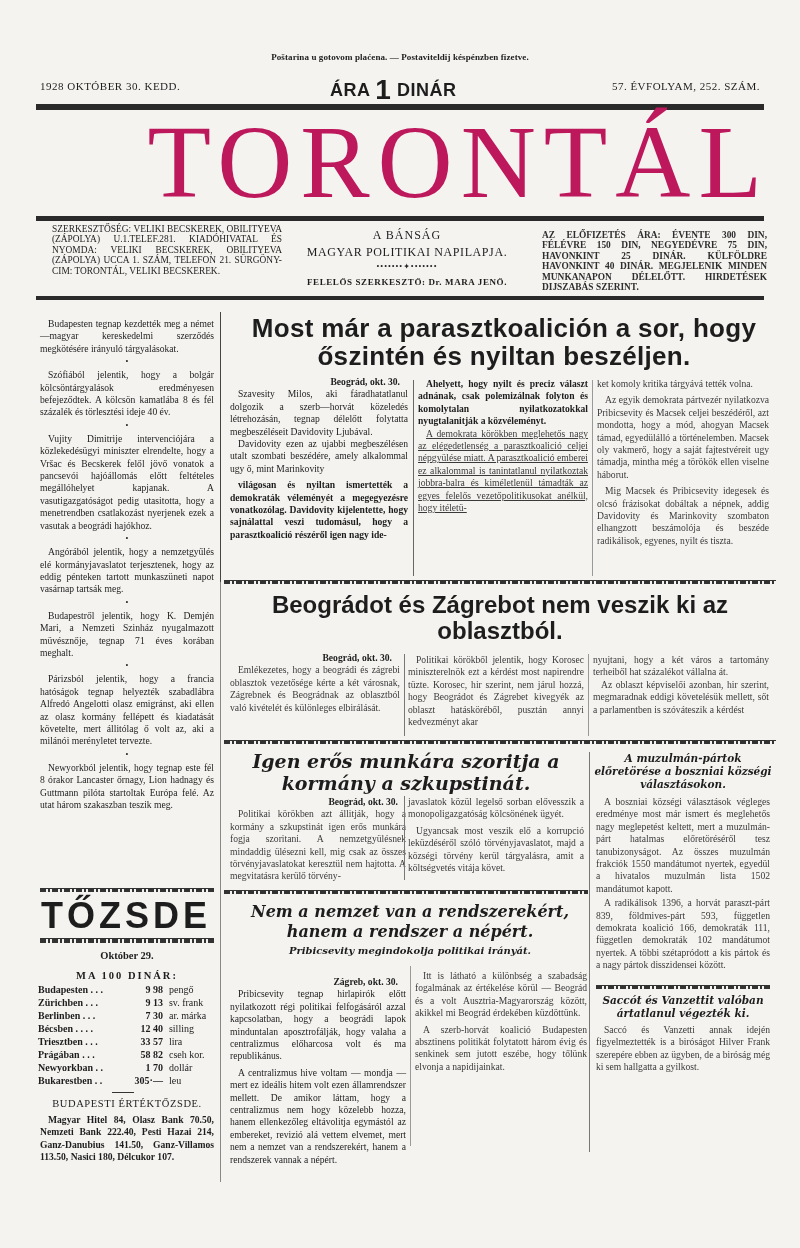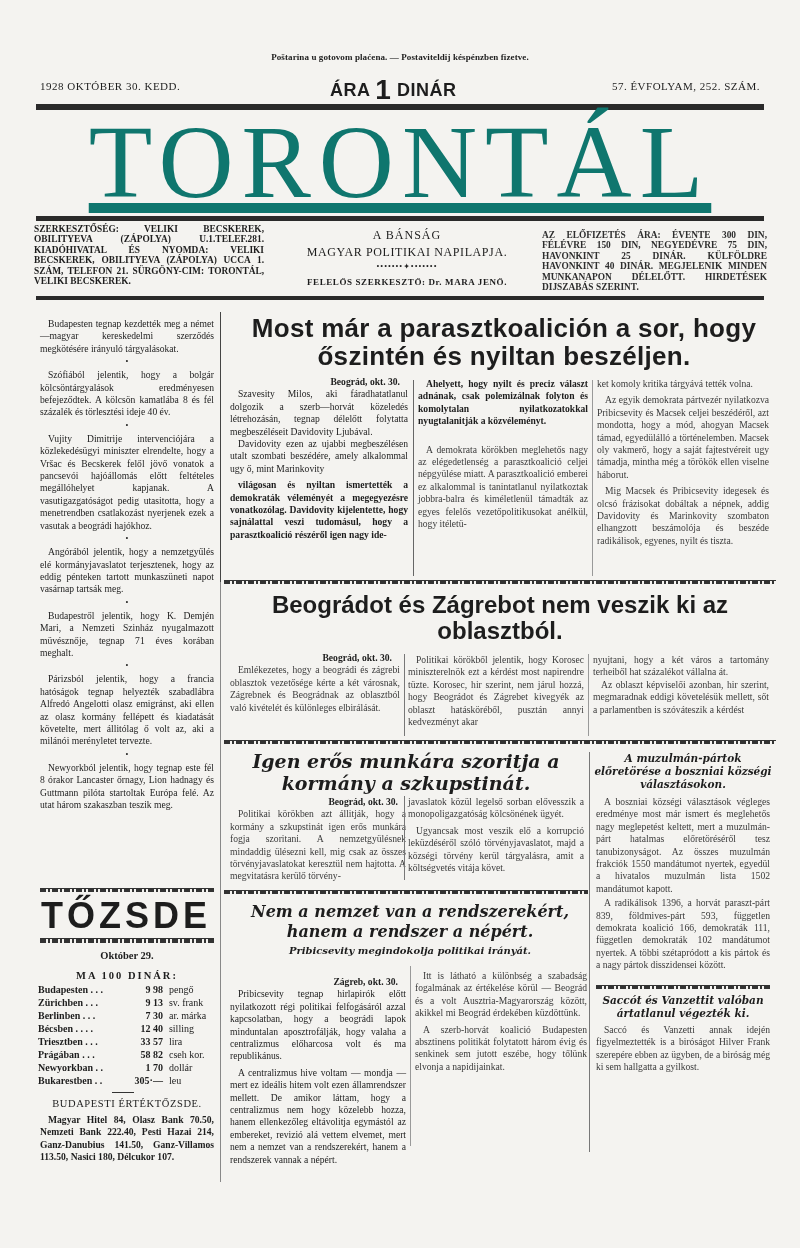--- a/index.html
+++ b/index.html
@@ -5,22 +5,22 @@
   * { box-sizing: border-box; margin: 0; padding: 0; }
   html, body { width: 800px; height: 1248px; background: #f4f3f0; overflow: hidden; }
   body { font-family: "Liberation Serif", "DejaVu Serif", serif; color: #1d1d1d; position: relative; }
   .abs { position: absolute; }
   .postal { top: 52px; left: 0; width: 800px; text-align: center; font-size: 9px; font-weight: bold; letter-spacing: 0.1px; }
   .dateline { top: 80px; left: 40px; font-size: 11px; letter-spacing: 0.5px; }
   .price { top: 74px; left: 330px; font-family: "Liberation Sans", sans-serif; font-size: 18px; font-weight: bold; letter-spacing: 0.5px; }
   .price .big { font-size: 28px; vertical-align: -3px; }
   .volume { top: 80px; right: 40px; font-size: 11px; letter-spacing: 0.5px; }
   .rule-thick { height: 6px; background: #2a2a2a; }
-  .masthead { top: 112px; left: 30px; width: 740px; height: 100px; text-align: center; font-family: "Liberation Serif", serif; font-size: 104px; line-height: 100px; letter-spacing: 8px; color: #0f766e; font-weight: normal; transform: scaleY(1.0); text-decoration: underline; }
-  .info-left { top: 224px; left: 34px; width: 230px; font-size: 9.4px; font-weight: bold; line-height: 10.4px; text-align: justify; }
+  .masthead { top: 112px; left: 30px; width: 740px; height: 100px; text-align: right; font-family: "Liberation Serif", serif; font-size: 104px; line-height: 100px; letter-spacing: 8px; color: #be185d; font-weight: normal; transform: scaleY(1.0); }
+  .info-left { top: 224px; left: 52px; width: 230px; font-size: 9.4px; font-weight: normal; line-height: 10.4px; text-align: justify; }
   .info-mid { top: 228px; left: 282px; width: 250px; text-align: center; }
   .info-mid .l1 { font-size: 12px; letter-spacing: 1px; }
   .info-mid .l2 { font-size: 12px; letter-spacing: 0.6px; margin-top: 2px; }
   .info-mid .orn { font-size: 8px; margin-top: 2px; letter-spacing: 1px; }
   .info-mid .l3 { font-size: 9px; font-weight: bold; letter-spacing: 0.6px; margin-top: 6px; }
   .info-right { top: 230px; left: 542px; width: 225px; font-size: 9.4px; font-weight: bold; line-height: 10.4px; text-align: justify; color: #2e2e2e; }
   .col { font-size: 9.6px; line-height: 12.4px; text-align: justify; }
   .col p { text-indent: 8px; }
   .col .b { font-weight: bold; }
   .sep-dot { text-align: center; font-size: 8px; line-height: 14px; }
@@ -141,21 +141,21 @@
 <div class="abs head1" style="top:314px;left:228px;width:552px;">Most már a parasztkoalición a sor, hogy őszintén és nyiltan beszéljen.</div>
 <div class="abs col" style="top:376px;left:230px;width:178px;">
   <div class="dateloc"><b>Beográd, okt. 30.</b></div>
   <p>Szavesity Milos, aki fáradhatatlanul dolgozik a szerb—horvát közeledés létrehozásán, tegnap délelőtt folytatta megbeszéléseit Davidovity Ljubával.</p>
   <p>Davidovity ezen az ujabbi megbeszélésen utalt szombati beszédére, amely alkalommal ugy ő, mint Marinkovity</p>
   <p class="b" style="margin-top:4px;">világosan és nyiltan ismertették a demokraták véleményét a megegyezésre vonatkozólag. Davidovity kijelentette, hogy sajnálattal veszi tudomásul, hogy a parasztkoalició részéről igen nagy ide-</p>
 </div>
 <div class="abs vline" style="top:380px;left:413px;height:196px;background:#666;"></div>
 <div class="abs col" style="top:378px;left:418px;width:170px;">
   <p class="b">Ahelyett, hogy nyilt és preciz választ adnának, csak polemizálnak folyton és komolytalan nyilatkozatokkal nyugtalanitják a közvéleményt.</p>
-  <p style="margin-top:16px;color:#3a3a3a;">A demokrata körökben meglehetős nagy az elégedetlenség a parasztkoalició celjei népgyülése miatt. A parasztkoalició emberei ez alkalommal is tanintatlanul nyilatkoztak jobbra-balra és kiméletlenül támadták az egyes felelős vezetőpolitikusokat anélkül, hogy itéletü-</p>
+  <p style="margin-top:0;color:#3a3a3a;text-decoration:underline;">A demokrata körökben meglehetős nagy az elégedetlenség a parasztkoalició celjei népgyülése miatt. A parasztkoalició emberei ez alkalommal is tanintatlanul nyilatkoztak jobbra-balra és kiméletlenül támadták az egyes felelős vezetőpolitikusokat anélkül, hogy itéletü-</p>
 </div>
 <div class="abs vline" style="top:380px;left:592px;height:196px;background:#999;"></div>
 <div class="abs col" style="top:378px;left:597px;width:172px;color:#3a3a3a;">
   <p style="text-indent:0">ket komoly kritika tárgyává tették volna.</p>
   <p style="margin-top:4px;">Az egyik demokrata pártvezér nyilatkozva Pribicsevity és Macsek celjei beszédéről, azt mondotta, hogy a mód, ahogyan Macsek támad, egyedülálló a történelemben. Macsek oly vakmerő, hogy a saját fajtestvéreit ugy támadja, mintha még a törökök ellen viselne háborut.</p>
   <p style="margin-top:4px;">Mig Macsek és Pribicsevity idegesek és olcsó frázisokat dobáltak a népnek, addig Davidovity és Marinkovity szombaton elhangzott beszámolója és beszéde radikálisok, egyenes, nyilt és tiszta.</p>
 </div>
 <div class="abs orn-rule" style="top:580px;left:224px;width:552px;"></div>
 
 <div class="abs head2" style="top:592px;left:224px;width:552px;">Beográdot és Zágrebot nem veszik ki az oblasztból.</div>

